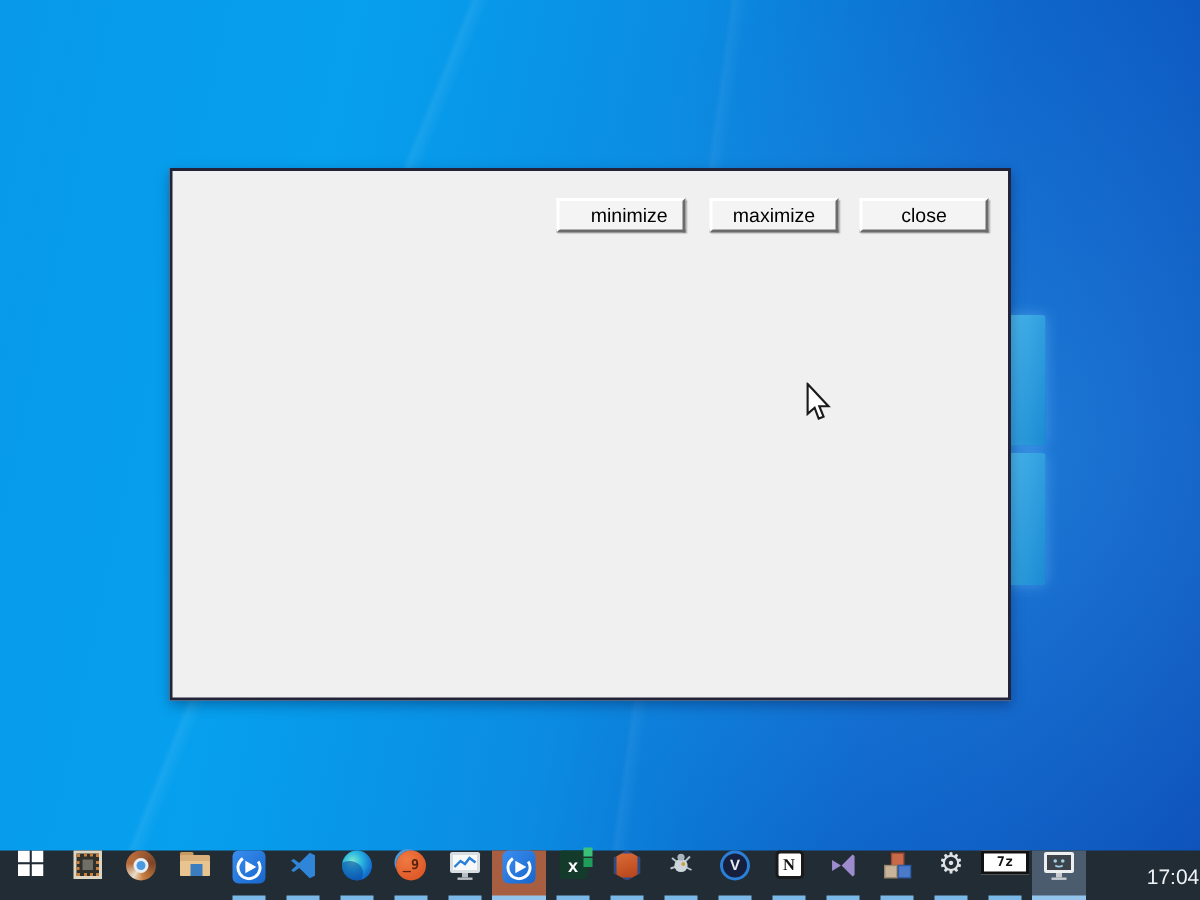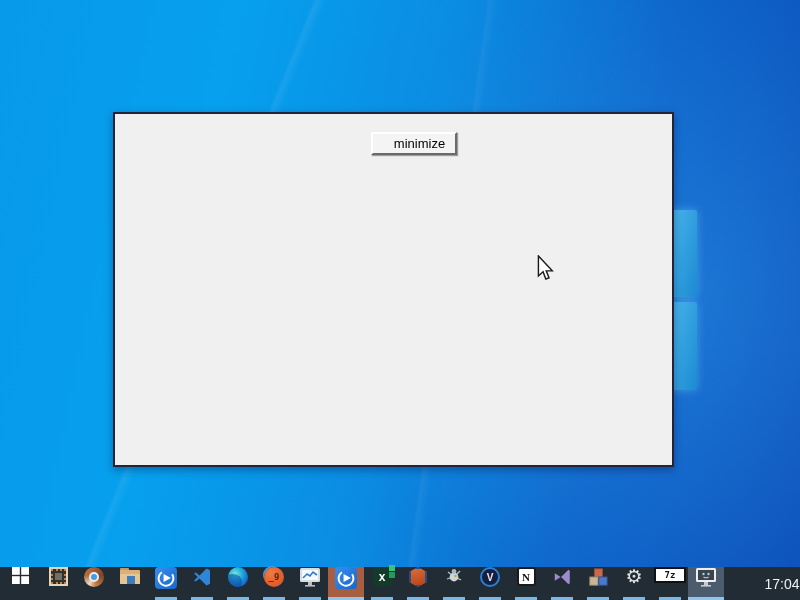--- a/index.html
+++ b/index.html
@@ -100,20 +100,22 @@
 
   <div>
     <div class="logo-pane pane-tl"></div>
     <div class="logo-pane pane-bl"></div>
     <div class="logo-pane pane-tr"></div>
     <div class="logo-pane pane-br"></div>
   </div>
 
   <div class="app-window">
     <button class="tk-btn btn-min">minimize</button>
+    <button class="tk-btn btn-max">maximize</button>
+    <button class="tk-btn btn-close">close</button>
   </div>
 
   <svg class="cursor" width="17" height="26" viewBox="0 0 12 18">
     <path d="M1,0.5 L1,14.6 L4.3,11.7 L6.2,16.8 L8.5,15.9 L6.5,11 L10.8,11 Z" fill="#ffffff" stroke="#1a1a1a" stroke-width="1"></path>
   </svg>
 
   <div class="taskbar">
 
     <div class="tb-item tb-start">
       <svg width="17" height="17" viewBox="0 0 17 17">

